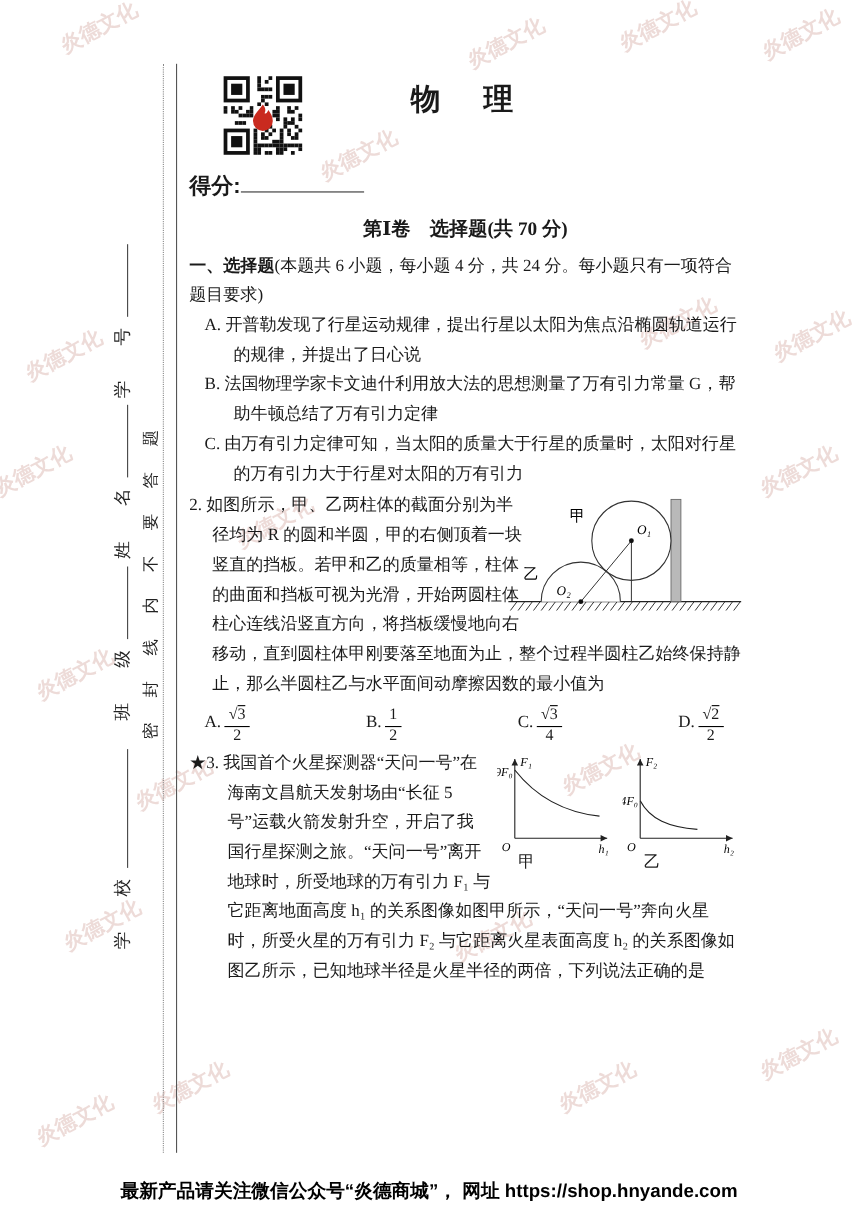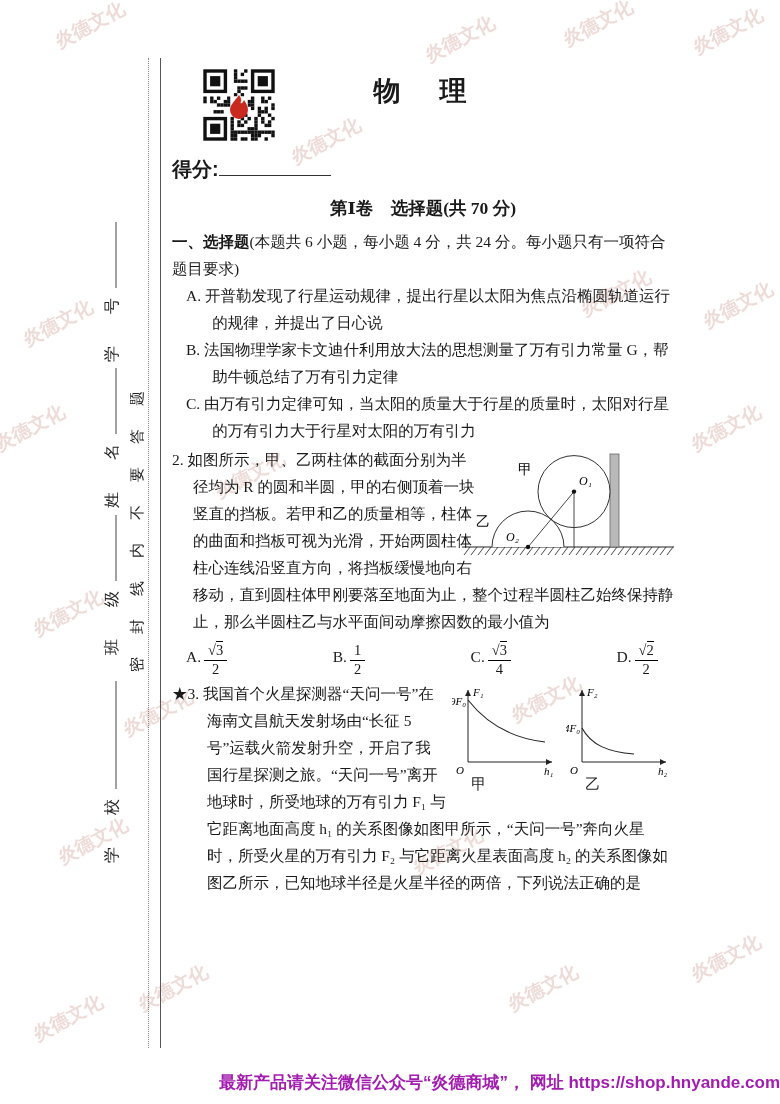--- a/index.html
+++ b/index.html
@@ -48,22 +48,22 @@
   .graph-cap{font-size:15px;line-height:16px;margin-top:-2px;}
 
   
   .frac-opts{display:flex;justify-content:space-between;width:94%;margin:8px 0 2px 0.9em;clear:both;}
   .opt-frac{white-space:nowrap;}
   .frac{display:inline-block;vertical-align:-0.85em;text-align:center;line-height:1.1;margin-left:3px;font-size:14.5px;}
   .fnum{display:block;padding:0 4px 1px 4px;border-bottom:1px solid #000;}
   .fden{display:block;padding-top:1px;}
   .radicand{border-top:1px solid #000;}
 
-  .bottom-notice{position:absolute;left:0;right:0;bottom:10px;text-align:right;
-      font-family:"Liberation Sans","DejaVu Sans",sans-serif;font-weight:bold;font-size:17px;color:#a21caf;}
+  .bottom-notice{position:absolute;left:0;right:0;bottom:10px;text-align:center;
+      font-family:"Liberation Sans","DejaVu Sans",sans-serif;font-weight:bold;font-size:17px;color:#000000;}
 
   svg text{font-family:"Liberation Serif","DejaVu Serif",serif;}
 </style>
 </head>
 <body>
 
 <div id="page">
 
   <div id="wm-layer">
       <span class="wm" style="left: 52px; top: 12px;">炎德文化</span>

